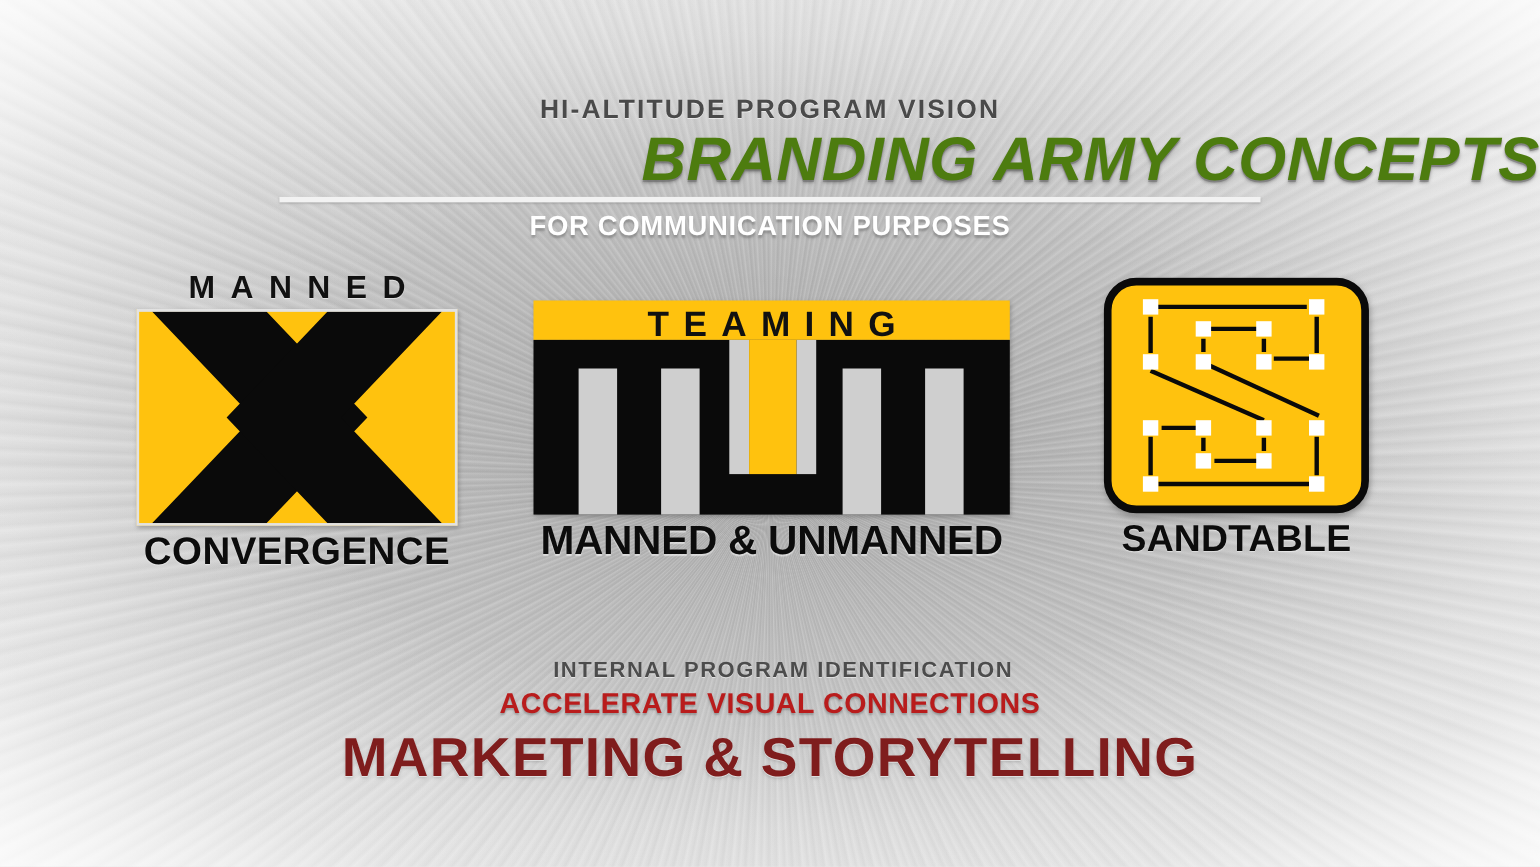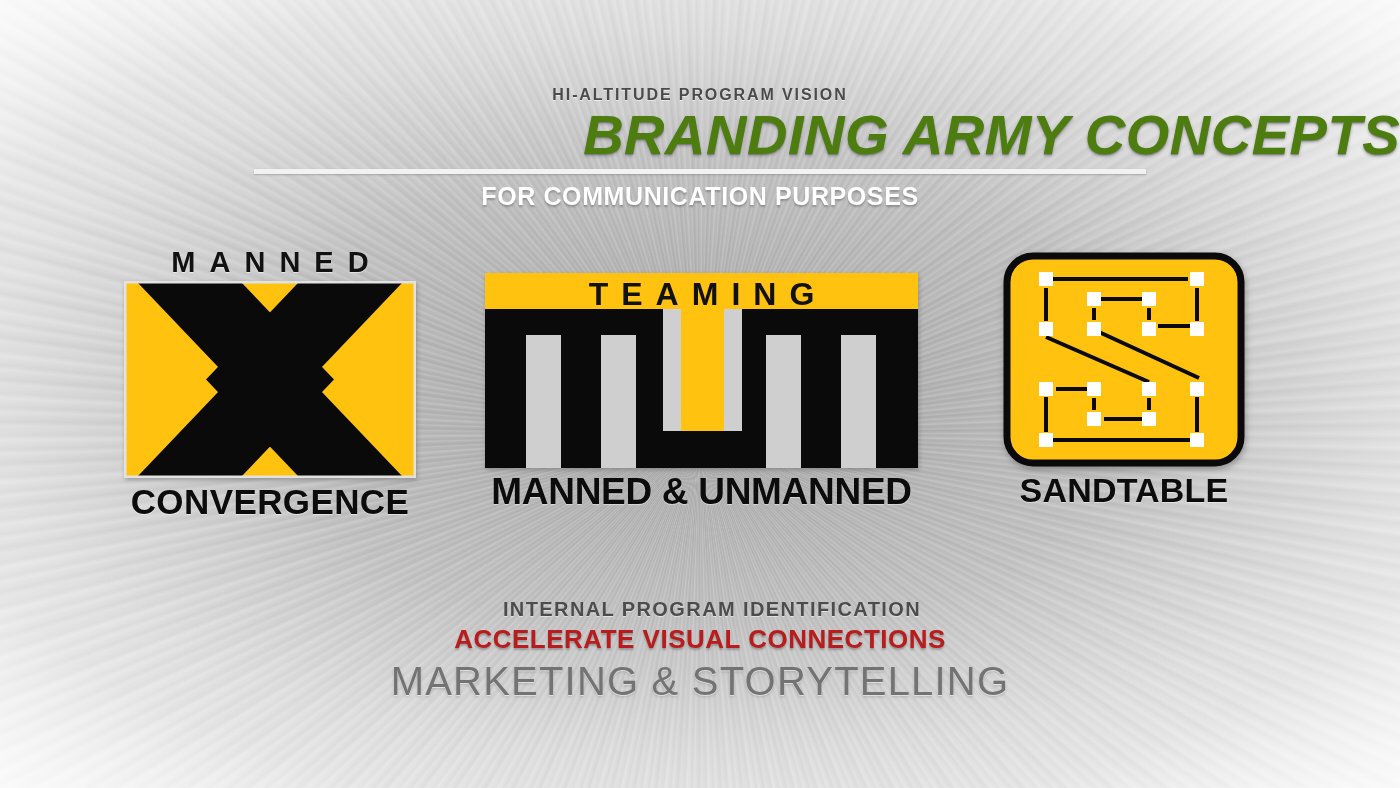--- a/index.html
+++ b/index.html
@@ -47,21 +47,21 @@
     position:absolute; inset:0; pointer-events:none;
     background:radial-gradient(ellipse 78% 76% at 50% 50%,
       rgba(255,255,255,0) 40%, rgba(255,255,255,0.30) 72%,
       rgba(255,255,255,0.78) 92%, rgba(255,255,255,0.95) 100%);
   }
   .stage { position:absolute; inset:0; z-index:5; }
 
   
   #header { position:absolute; left:0; right:0; top:86px; text-align:center; }
   .kicker {
-    font-size:16px; font-weight:bold; letter-spacing:1.9px;
+    font-size:24px; font-weight:bold; letter-spacing:1.9px;
     color:#4a4a4a; text-shadow:0 1px 0 rgba(255,255,255,.55);
   }
   .headline {
     font-size:56px; font-weight:bold; font-style:italic;
     letter-spacing:.5px; color:#4d7c0f; line-height:1.02;
     margin-top:2px;
     text-shadow:0 2px 3px rgba(90,90,90,.55), 0 1px 0 rgba(120,120,120,.5);
     text-align:right;
   }
   #title-rule {
@@ -127,22 +127,22 @@
   .foot-kicker {
     font-size:20px; font-weight:bold; letter-spacing:1.4px;
     color:#4c4c4c; text-shadow:0 1px 0 rgba(255,255,255,.5);padding-left:24px;
   }
   .foot-sub {
     font-size:26px; font-weight:bold; letter-spacing:.5px;
     color:#b91c1c; margin-top:3px;
     text-shadow:0 2px 2px rgba(100,100,100,.5);
   }
   .foot-big {
-    font-size:40px; font-weight:normal; letter-spacing:1.2px;
-    color:#737373; margin-top:4px;
+    font-size:50px; font-weight:bold; letter-spacing:1.2px;
+    color:#7f1d1d; margin-top:4px;
     text-shadow:0 1px 0 rgba(255,255,255,.55), 0 2px 3px rgba(110,110,110,.35);
   }
 </style>
 </head>
 <body>
 
 <div class="brush"></div>
 <div class="brush2"></div>
 <div class="vig"></div>
 

